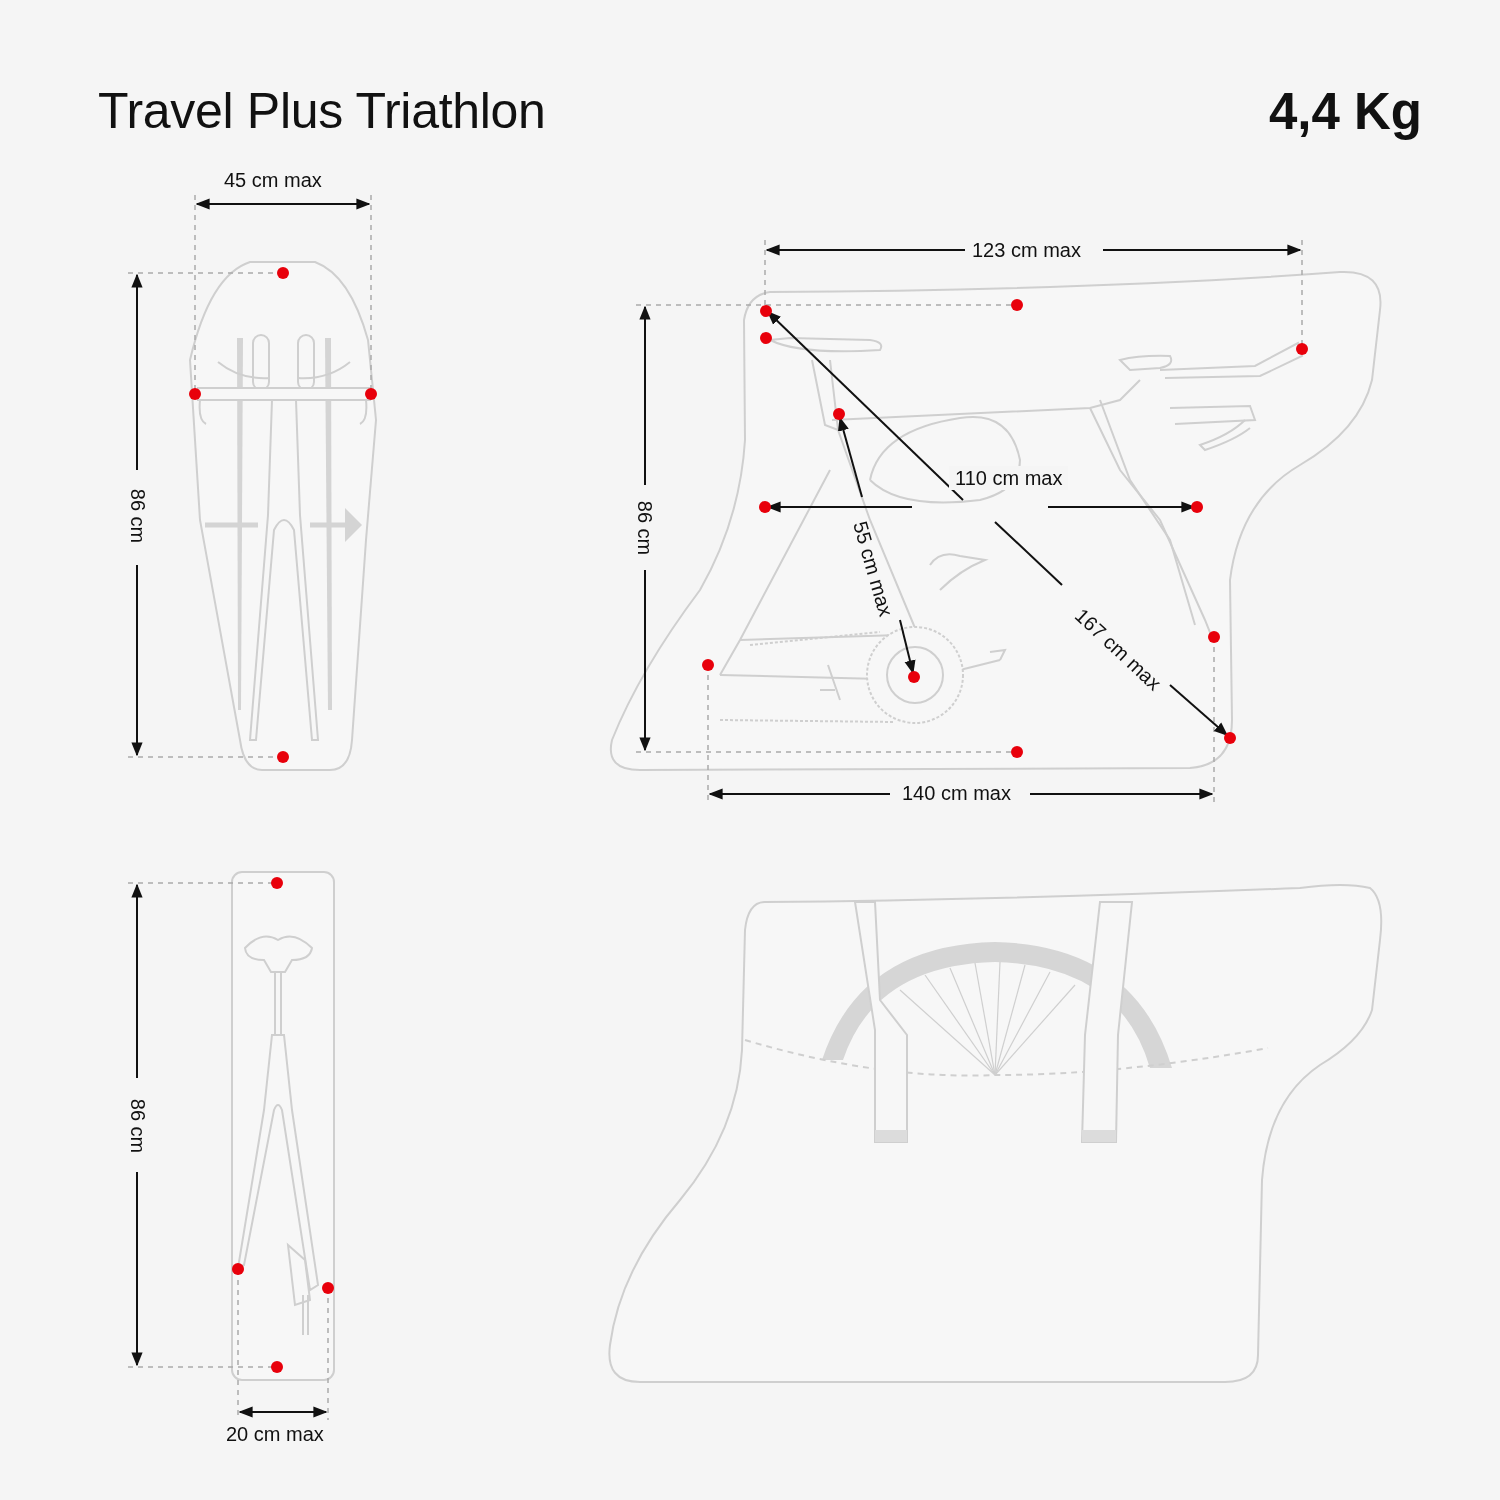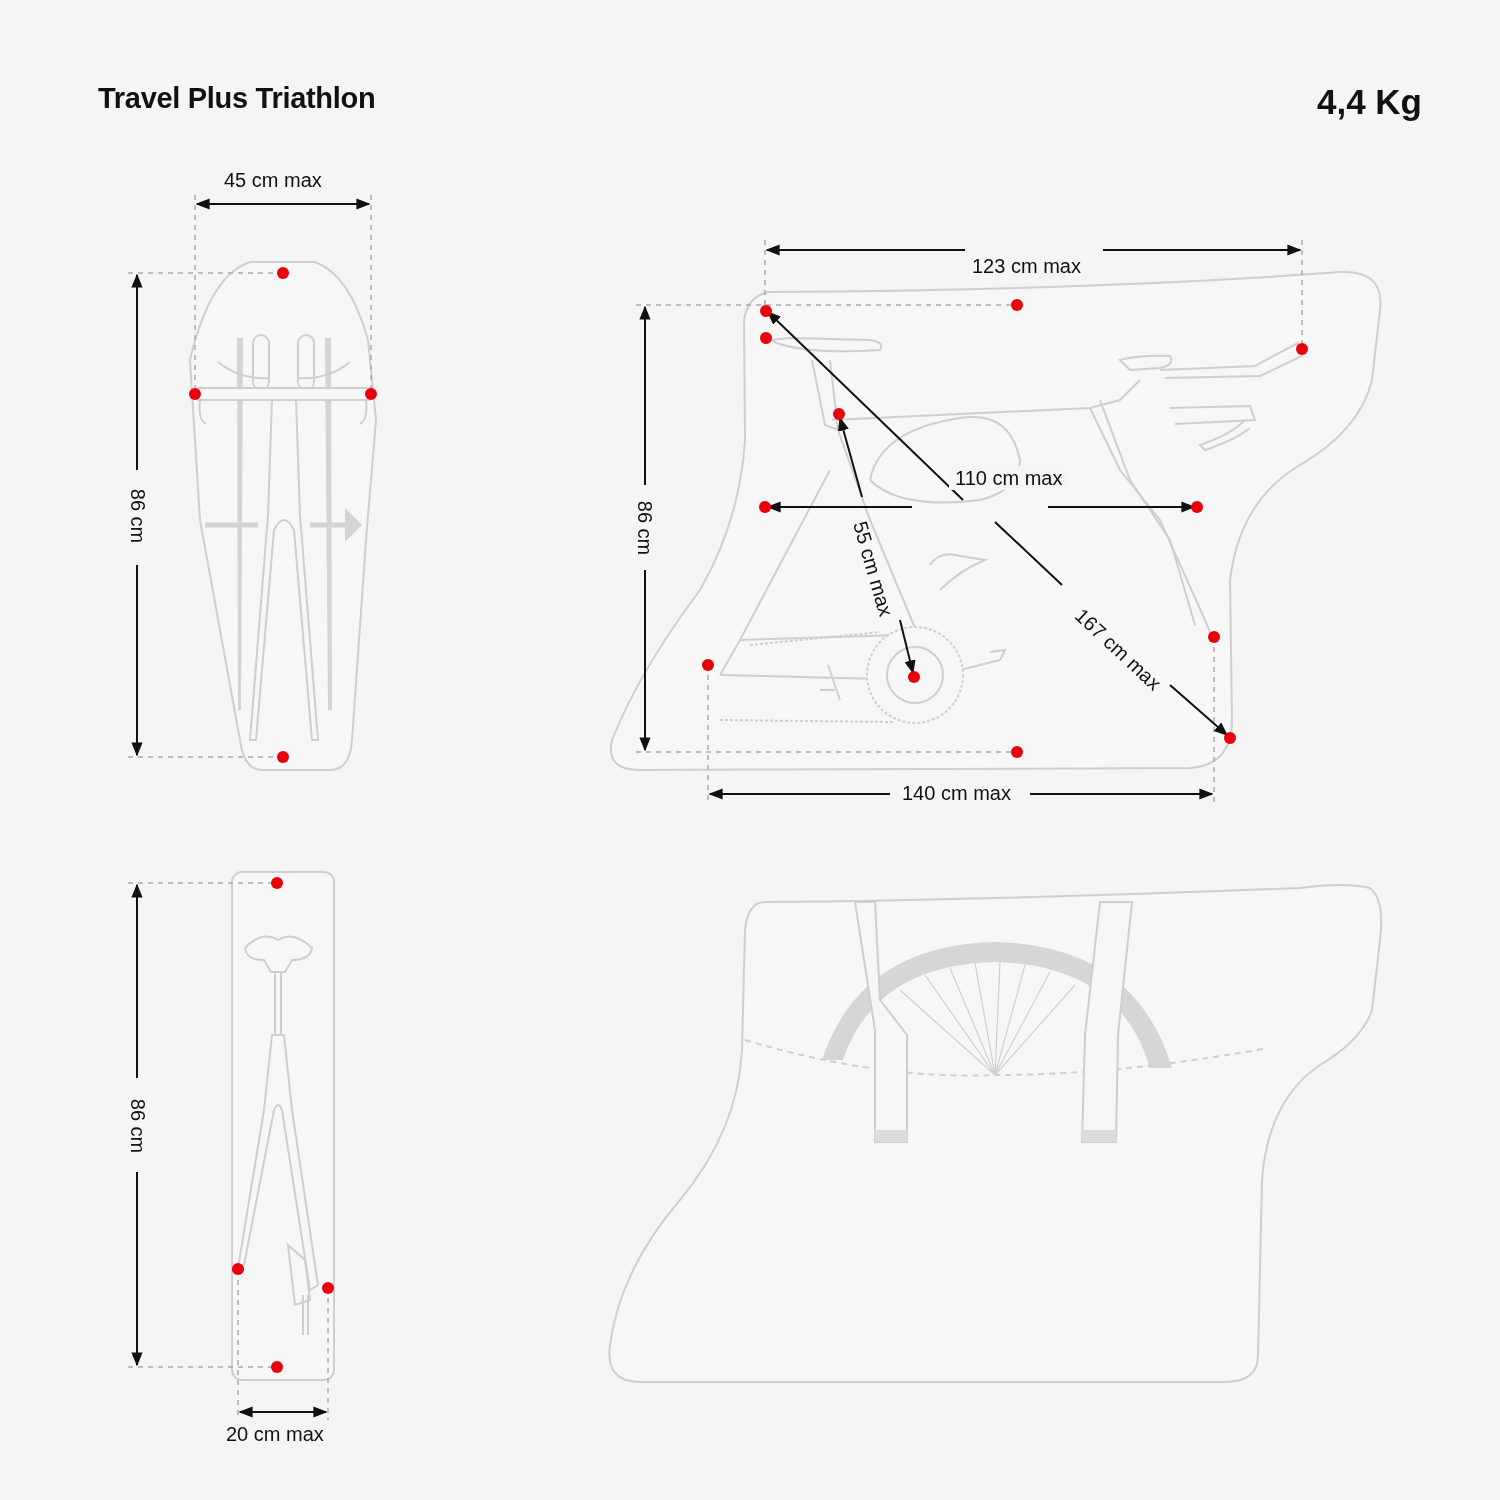--- a/index.html
+++ b/index.html
@@ -6,25 +6,25 @@
   body {
     width: 1500px; height: 1500px;
     background: #f5f5f5;
     position: relative;
     overflow: hidden;
     font-family: "Liberation Sans", "DejaVu Sans", sans-serif;
     color: #111;
   }
   .title {
     position: absolute; left: 98px; top: 82px;
-    font-size: 29px; font-weight: bold; letter-spacing: -0.3px;
+    font-size: 50px; font-weight: normal; letter-spacing: -0.3px;
   }
   .weight {
     position: absolute; right: 78px; top: 82px;
-    font-size: 35px; font-weight: bold;
+    font-size: 51px; font-weight: bold;
   }
   svg.diagram { position: absolute; left: 0; top: 0; }
   .lbl { position: absolute; font-size: 20px; color: #111; white-space: nowrap; background: #f5f5f5; padding: 0 6px; line-height: 24px; }
   .lbl.plain { background: transparent; }
   .vlbl { transform: rotate(90deg); transform-origin: center center; }
   .dlbl { transform-origin: left center; }
 </style>
 </head>
 <body>
 
@@ -181,21 +181,21 @@
     <path d="M855,902 L875,902 L880,1000 L907,1035 L907,1142 L875,1142 L875,1030 Z" fill="#f7f7f7" stroke="#cfcfcf" stroke-width="2"></path>
     <path d="M1100,902 L1132,902 L1118,1035 L1116,1142 L1082,1142 L1085,1035 Z" fill="#f7f7f7" stroke="#cfcfcf" stroke-width="2"></path>
     <rect x="875" y="1130" width="32" height="12" fill="#dcdcdc"></rect>
     <rect x="1082" y="1130" width="34" height="12" fill="#dcdcdc"></rect>
   </g>
 </svg>
 
 <div class="lbl plain" style="left:218px; top:168px;text-align:center;">45 cm max</div>
 <div class="lbl vlbl" style="left:105px; top:504px;">86 cm</div>
 
-<div class="lbl" style="left:966px; top:238px;margin-top:16px;">123 cm max</div>
+<div class="lbl" style="left:966px; top:238px;">123 cm max</div>
 <div class="lbl vlbl" style="left:612px; top:516px;">86 cm</div>
 <div class="lbl" style="left:913px; top:466px;margin-left:36px;">110  cm max</div>
 <div class="lbl plain dlbl" style="left:858px; top:504px; transform: rotate(74deg);">55 cm max</div>
 <div class="lbl plain dlbl" style="left:1074px; top:596px; transform: rotate(43deg);">167 cm max</div>
 <div class="lbl" style="left:896px; top:781px;">140 cm max</div>
 
 <div class="lbl vlbl" style="left:105px; top:1114px;">86 cm</div>
 <div class="lbl plain" style="left:220px; top:1422px;text-align:right;">20 cm max</div>
 
 </body></html>

